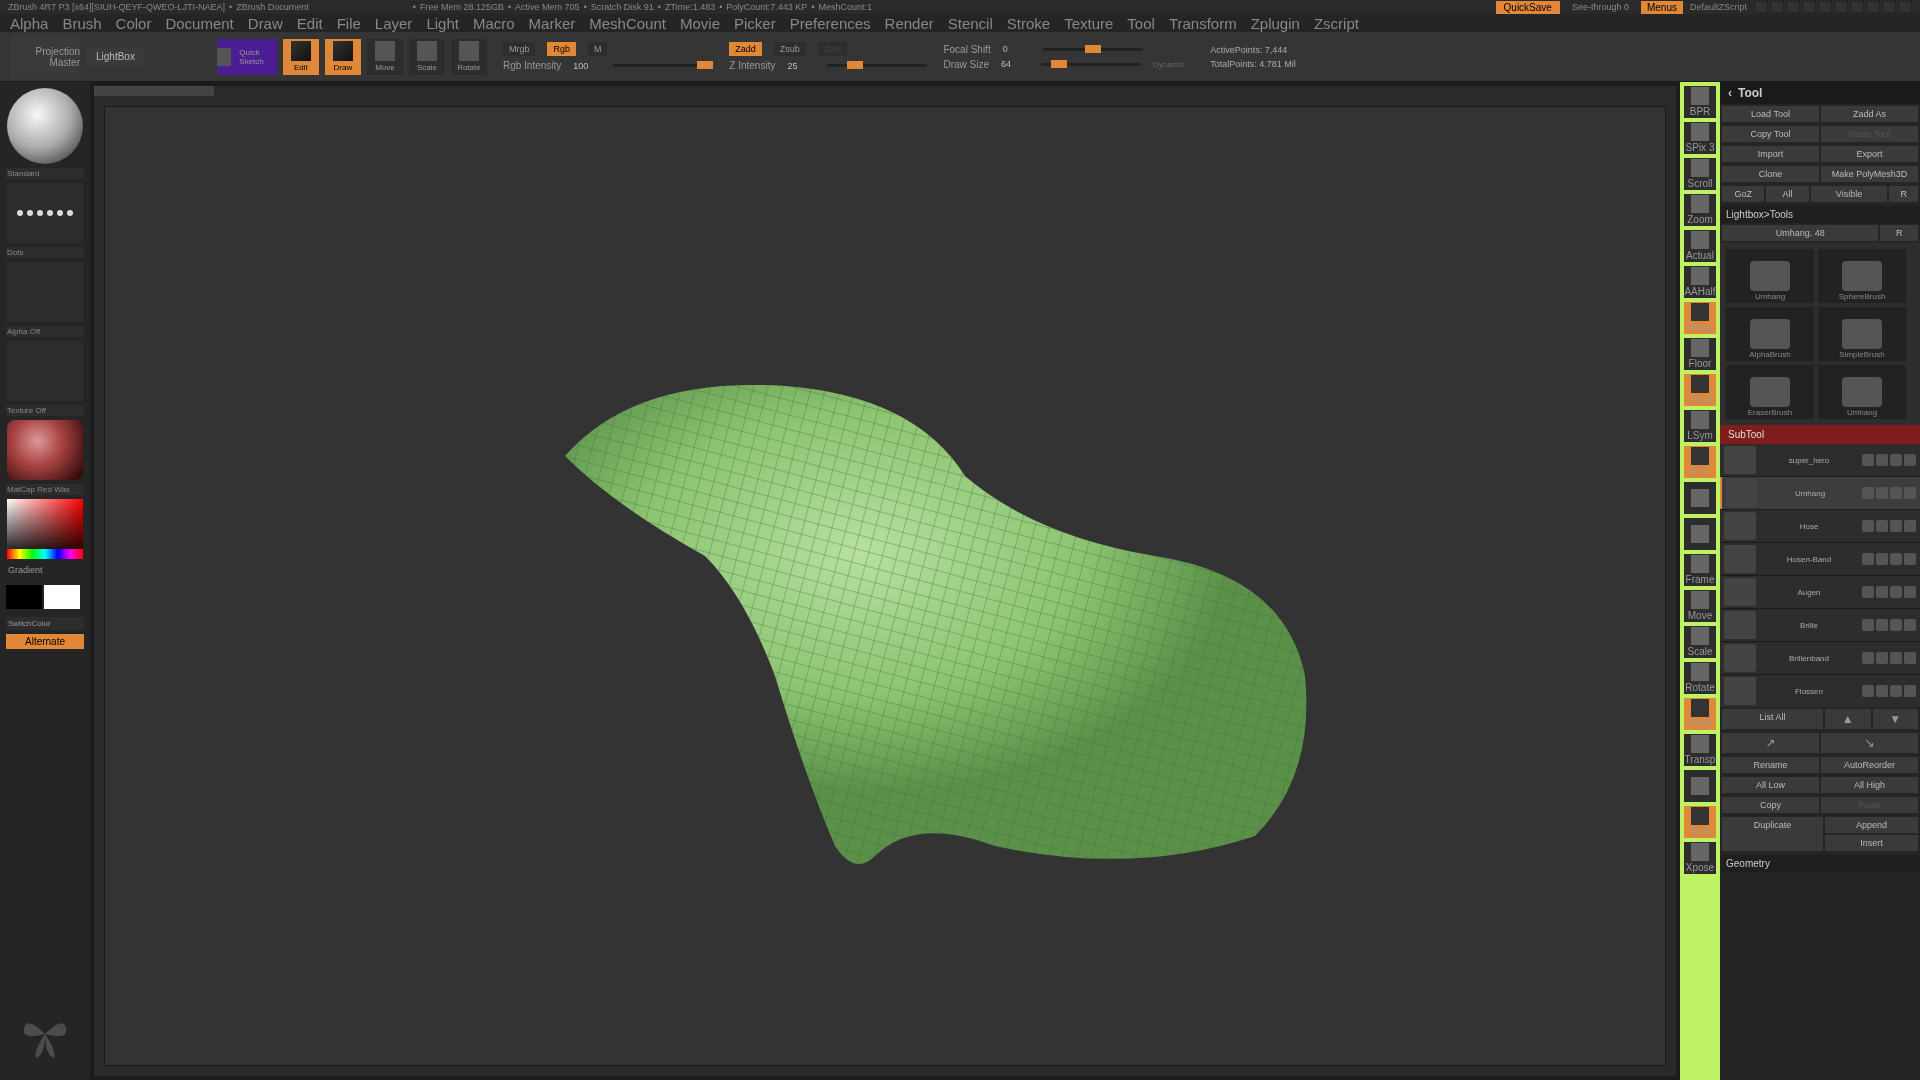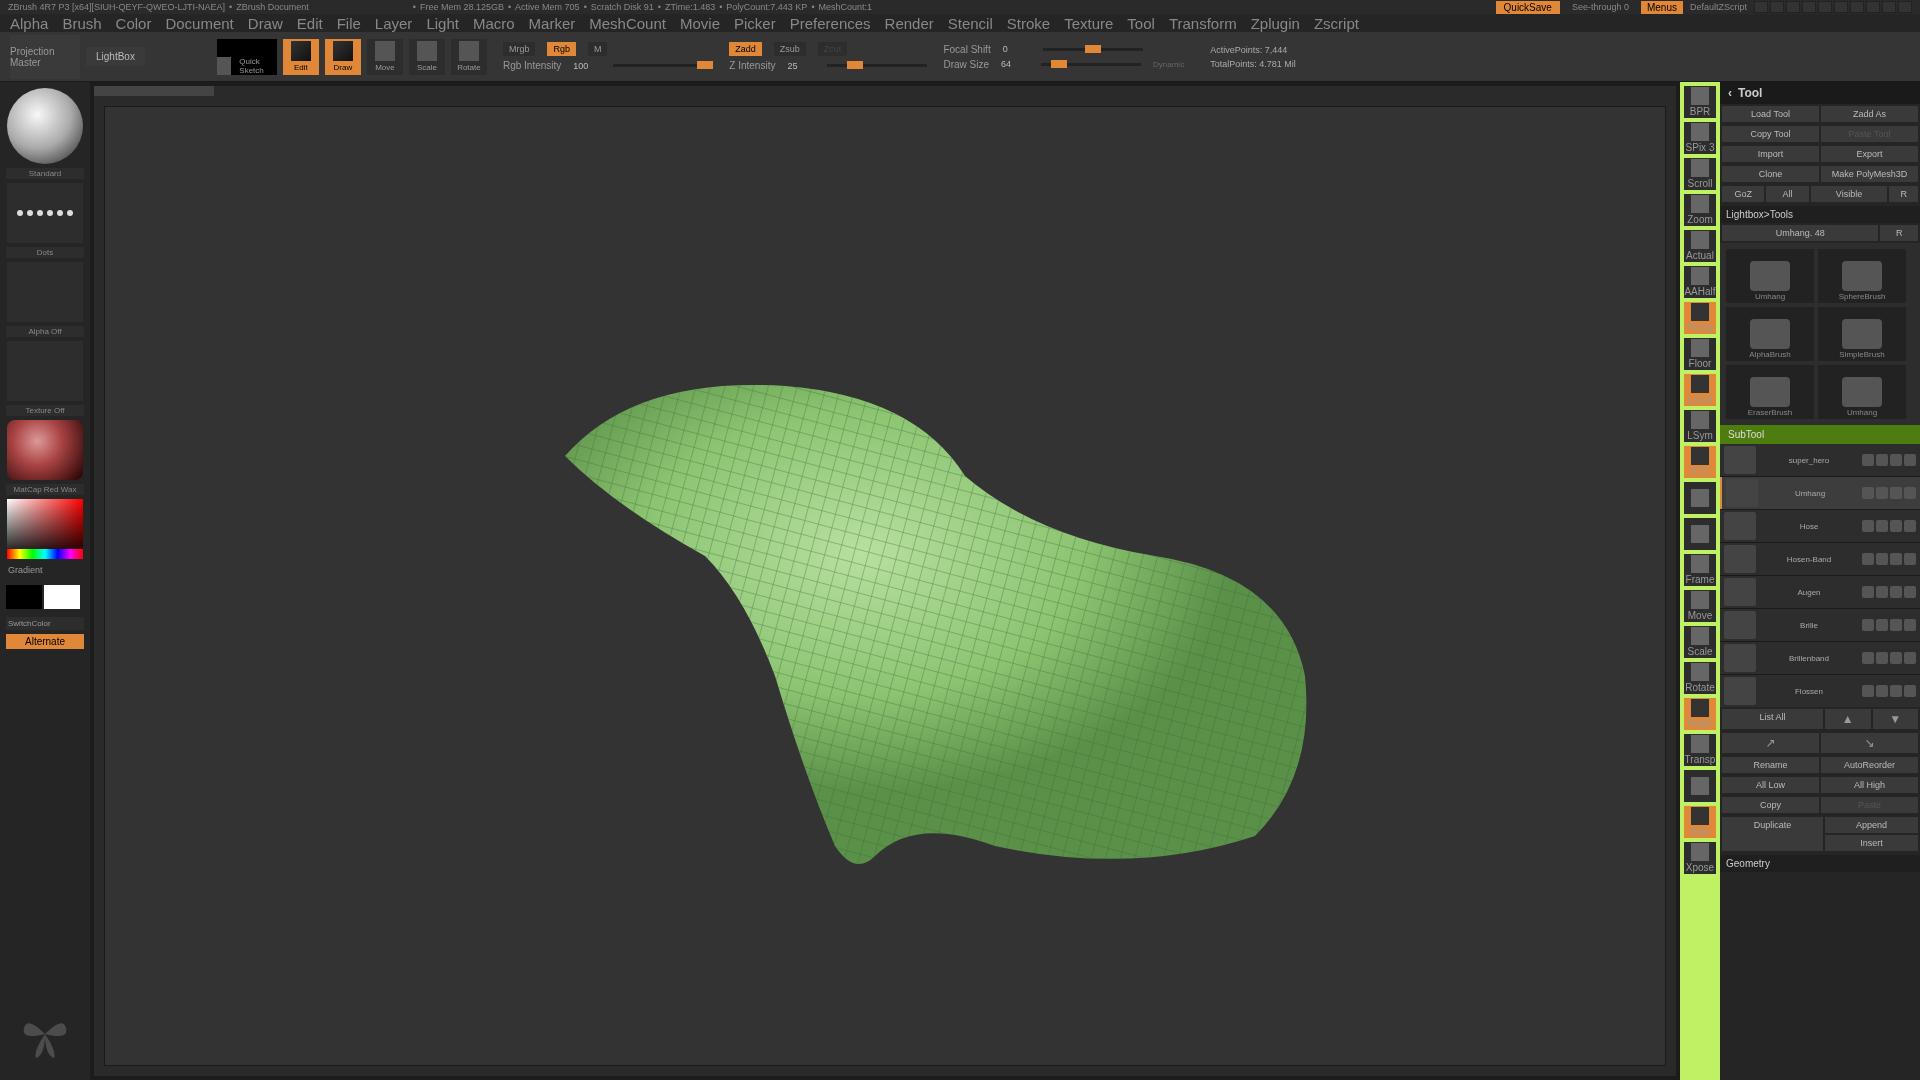--- a/index.html
+++ b/index.html
@@ -11,40 +11,40 @@
 .seethrough{color:#aaa;margin:0 8px}
 .menus-btn{background:#e08838;color:#000;padding:1px 6px}
 .defaultscript{color:#aaa;margin:0 3px}
 .title-icons{display:flex;gap:2px}
 .title-icons div{width:14px;height:12px;background:#333;border:1px solid #222}
 .menubar{height:18px;background:#252525;display:flex;align-items:center;padding:0 10px;gap:14px}
 .menubar span{font-size:15px;color:#888;cursor:pointer}
 .toolbar{height:50px;background:#353535;display:flex;align-items:center;padding:4px 10px;gap:6px;border-bottom:1px solid #1a1a1a}
 .proj-master{width:70px;height:44px;background:#3a3a3a;display:flex;flex-direction:column;justify-content:center;align-items:center;font-size:9px;color:#bbb;line-height:11px}
 .lightbox-btn{background:#3a3a3a;padding:4px 10px;font-size:10px;color:#bbb}
-.qs-btn{width:60px;height:36px;background:#000000;display:flex;align-items:flex-end;justify-content:center;gap:8px}
+.qs-btn{width:60px;height:36px;background:#4c1d95;display:flex;align-items:center;justify-content:center;gap:8px}
 .qs-ico{width:18px;height:18px;background:#555}
 .edit-btn,.draw-btn{width:36px;height:36px;background:#e08838;display:flex;flex-direction:column;align-items:center;justify-content:center;gap:2px}
 .edit-btn div,.draw-btn div{width:20px;height:20px;background:linear-gradient(135deg,#333,#111)}
 .mode-btn{width:36px;height:36px;background:#2d2d2d;display:flex;flex-direction:column;align-items:center;justify-content:center;gap:2px}
 .mode-btn div{width:20px;height:20px;background:#555}
 .mode-lbl{font-size:8px;color:#999}
 .slider-grp{display:flex;flex-direction:column;gap:4px;margin-left:10px}
 .slider-row{display:flex;align-items:center;gap:12px}
 .slider-btn{padding:2px 6px;background:#2d2d2d;font-size:9px;color:#999}
 .slider-btn.active{background:#e08838;color:#000}
 .slider-track{width:100px;height:3px;background:#222;position:relative}
 .slider-thumb{position:absolute;width:16px;height:8px;background:#e08838;top:-3px}
 .slider-val{font-size:9px;color:#bbb;min-width:28px}
 .stats{display:flex;flex-direction:column;gap:4px;margin-left:20px}
 .stats span{font-size:9px;color:#aaa}
 .main{display:flex;height:calc(100% - 82px)}
 .left-panel{width:90px;background:#252525;padding:6px;display:flex;flex-direction:column;gap:4px}
 .brush-prev{width:76px;height:76px;background:radial-gradient(circle at 40% 35%,#f8f8f8,#aaa 50%,#555 80%);border-radius:50%;margin:0 auto}
-.lp-label{font-size:8px;text-align:center;color:#888;background:#2d2d2d;padding:1px}
+.lp-label{font-size:8px;color:#888;background:#2d2d2d;padding:1px}
 .stroke-prev{width:76px;height:60px;background:#2d2d2d;display:flex;align-items:center;justify-content:center;margin:0 auto}
 .dots{display:flex;gap:4px}
 .dots div{width:6px;height:6px;background:#ddd;border-radius:50%}
 .alpha-prev,.tex-prev{width:76px;height:60px;background:#2d2d2d;margin:0 auto}
 .mat-prev{width:76px;height:60px;background:radial-gradient(circle at 40% 35%,#d99,#a44 40%,#622 70%,#200);border-radius:8px;margin:0 auto}
 .color-picker{width:76px;height:60px;background:linear-gradient(to right,#fff,#f00),linear-gradient(to bottom,transparent,#000);background-blend-mode:multiply;position:relative;margin:0 auto}
 .hue-strip{position:absolute;bottom:0;left:0;right:0;height:10px;background:linear-gradient(to right,red,yellow,lime,cyan,blue,magenta,red)}
 .grad-lbl{font-size:9px;padding:2px}
 .swatch-row{display:flex;gap:2px;margin:4px 0}
 .swatch{width:36px;height:24px}
@@ -65,21 +65,21 @@
 .tool-header span{font-size:12px;color:#ccc;font-weight:bold}
 .back-arrow{font-size:14px;color:#aaa}
 .tp-row{display:flex;gap:2px;padding:2px}
 .tp-btn{flex:1;background:#3a3a3a;padding:3px 4px;font-size:9px;text-align:center;color:#bbb}
 .tp-btn.dim{color:#555}
 .tp-sec{background:#1f1f1f;padding:3px 6px;font-size:10px;color:#ccc;margin-top:2px}
 .tool-grid{display:flex;flex-wrap:wrap;gap:4px;padding:6px;background:#2d2d2d}
 .tool-item{width:88px;height:54px;background:#222;display:flex;flex-direction:column;align-items:center;justify-content:center;position:relative}
 .tool-item .ti-ico{width:40px;height:30px;background:#555;border-radius:4px}
 .tool-item .ti-lbl{font-size:8px;color:#888;position:absolute;bottom:2px}
-.subtool-hdr{background:#4d7c0f;padding:4px 8px;font-size:10px;color:#ddd}
+.subtool-hdr{background:#7f1d1d;padding:4px 8px;font-size:10px;color:#ddd}
 .subtool-list{display:flex;flex-direction:column;gap:1px;background:#1a1a1a;max-height:320px;overflow:hidden}
 .st-item{display:flex;align-items:center;gap:4px;padding:2px 4px;background:#2d2d2d}
 .st-item.selected{background:#3d3d3d;border-left:2px solid #e08838}
 .st-thumb{width:32px;height:28px;background:#444;border-radius:2px}
 .st-name{flex:1;font-size:8px;color:#aaa;text-align:center}
 .st-icons{display:flex;gap:2px}
 .st-icons div{width:12px;height:12px;background:#555;border-radius:2px}
 .arrow-btns{display:flex;gap:2px;padding:2px}
 .arrow-btns div{flex:1;background:#3a3a3a;text-align:center;padding:3px;font-size:12px}
 </style>
@@ -141,21 +141,21 @@
     <span>Stroke</span>
     <span>Texture</span>
     <span>Tool</span>
     <span>Transform</span>
     <span>Zplugin</span>
     <span>Zscript</span>
   </div>
 
 <div class="toolbar">
   <div class="proj-master">
-    <span style="text-align:left">Projection Master</span>
+    <span style="text-align:right">Projection Master</span>
   </div>
   <div class="lightbox-btn">LightBox</div>
   <div style="width:60px"></div>
   <div class="qs-btn">
     <div class="qs-ico"></div>
     <span style="font-size:8px;line-height:9px">Quick Sketch</span>
   </div>
   <div class="edit-btn">
       <div></div>
       <span class="mode-lbl" style="color:#000">Edit</span>

